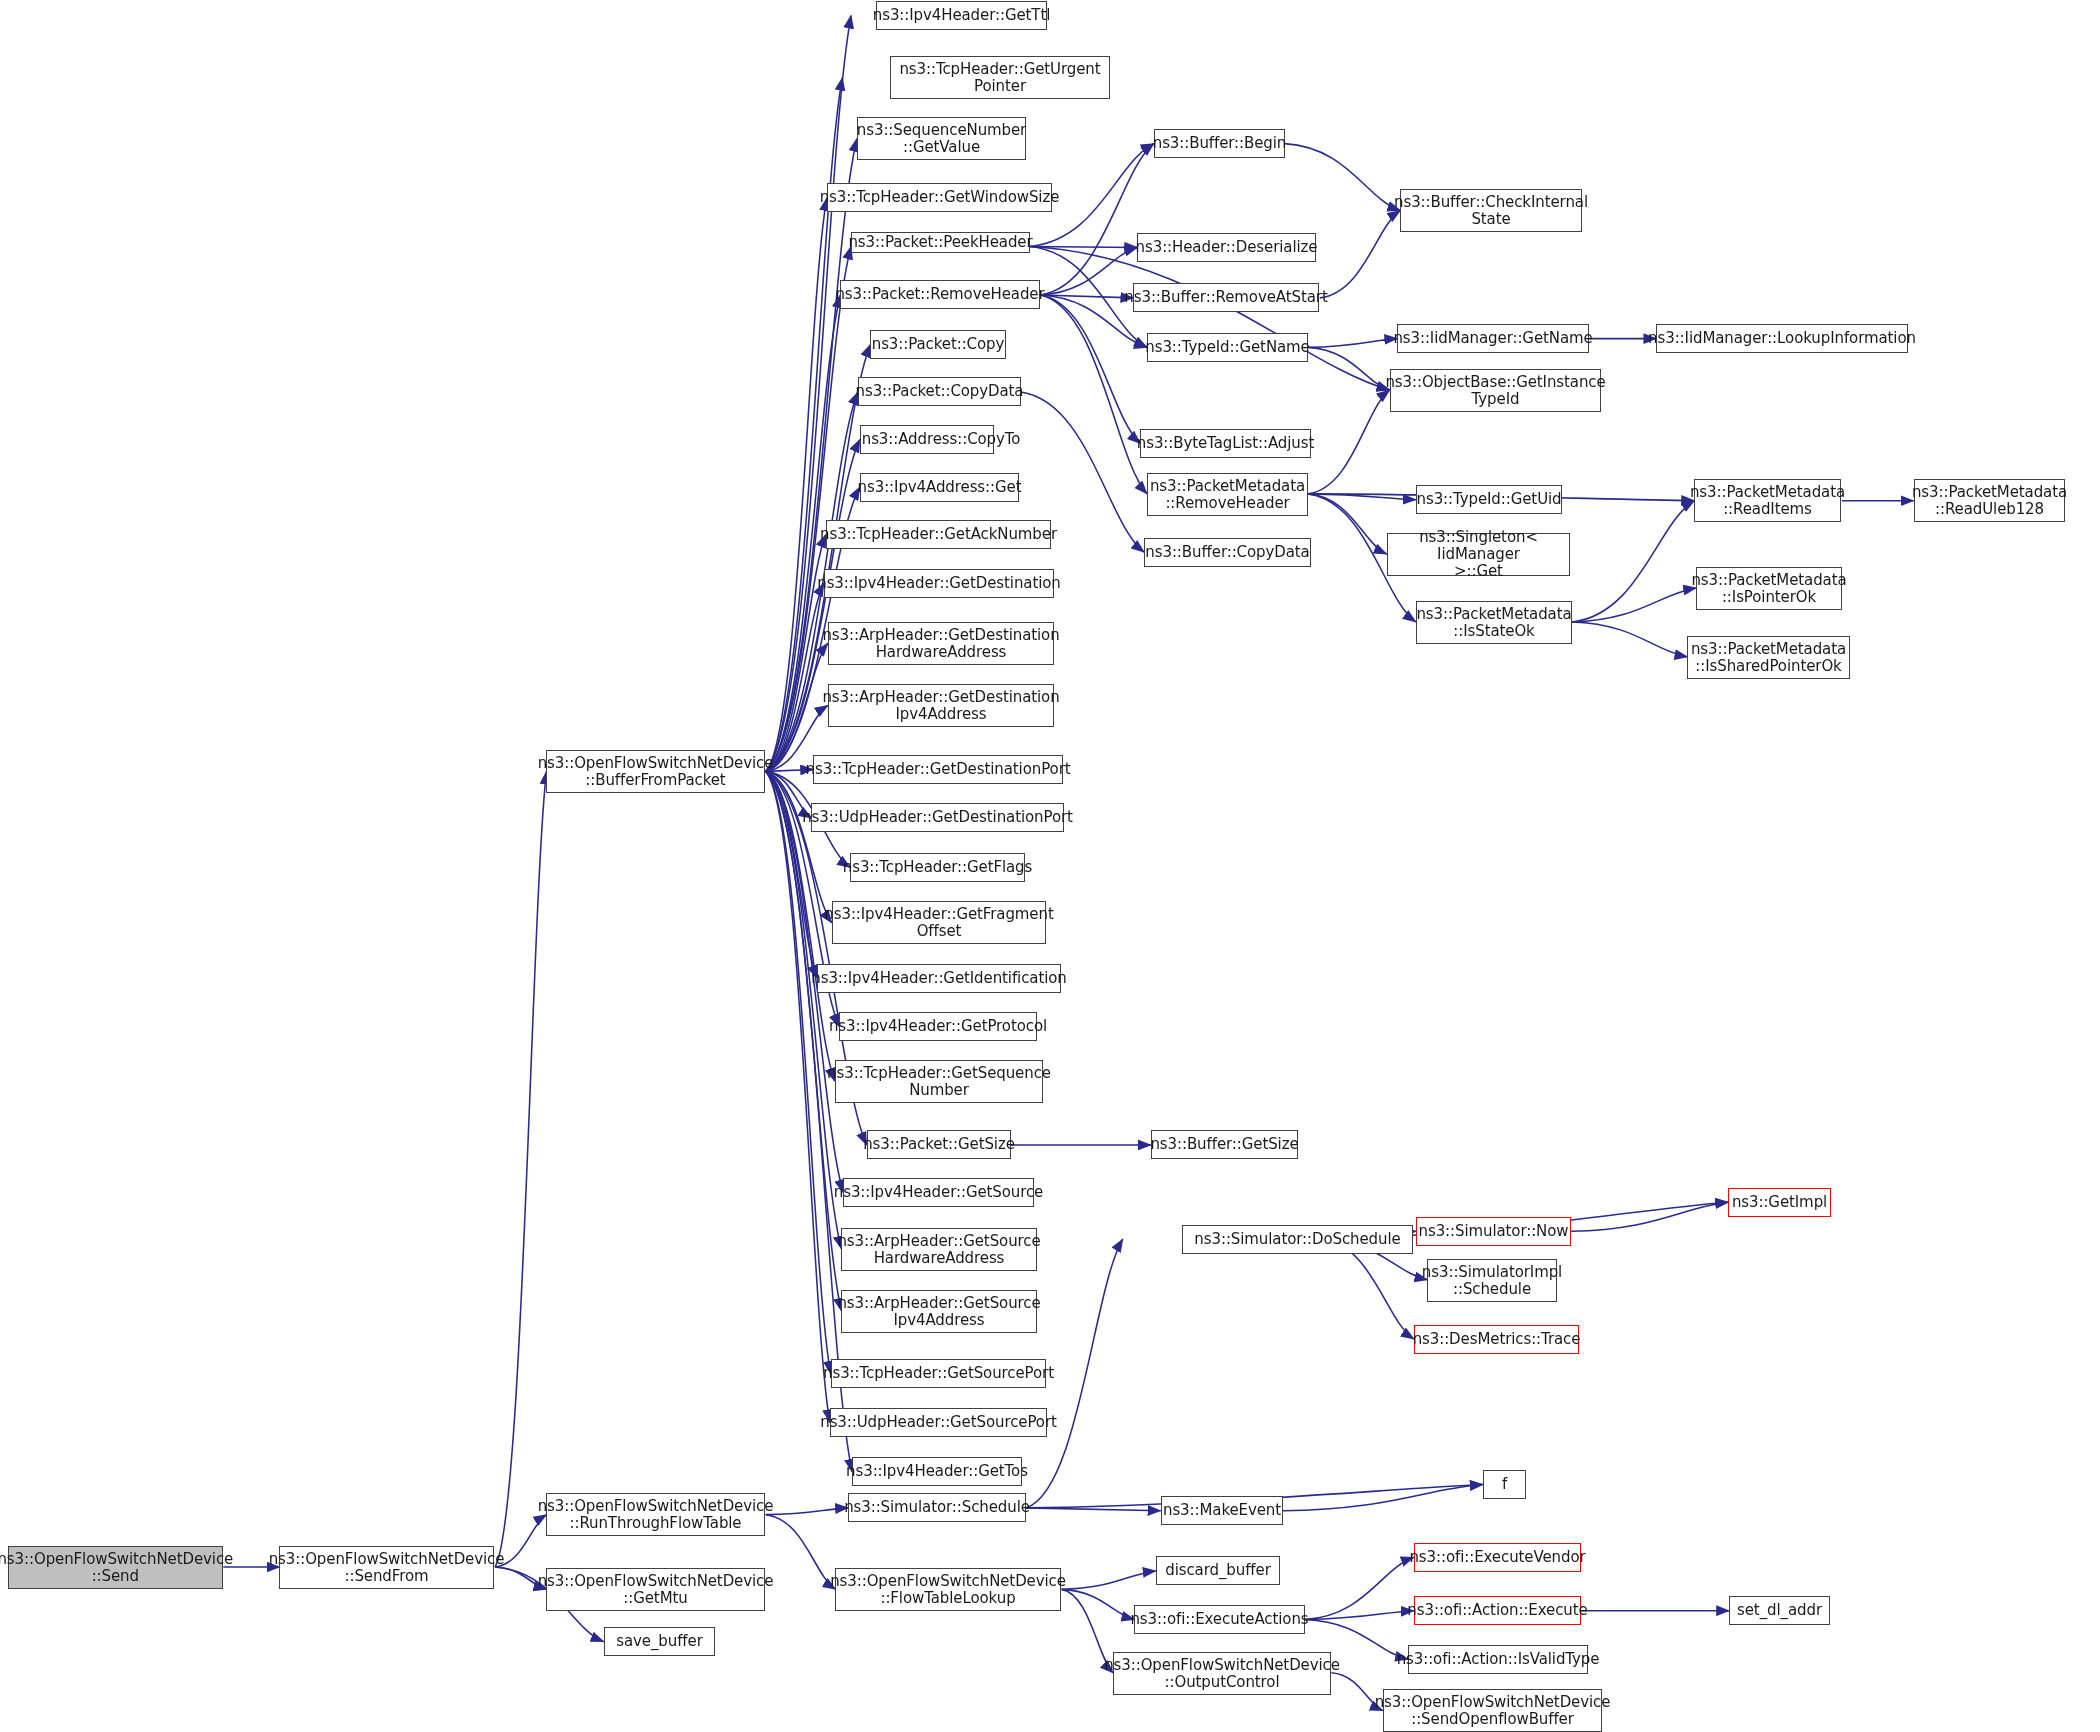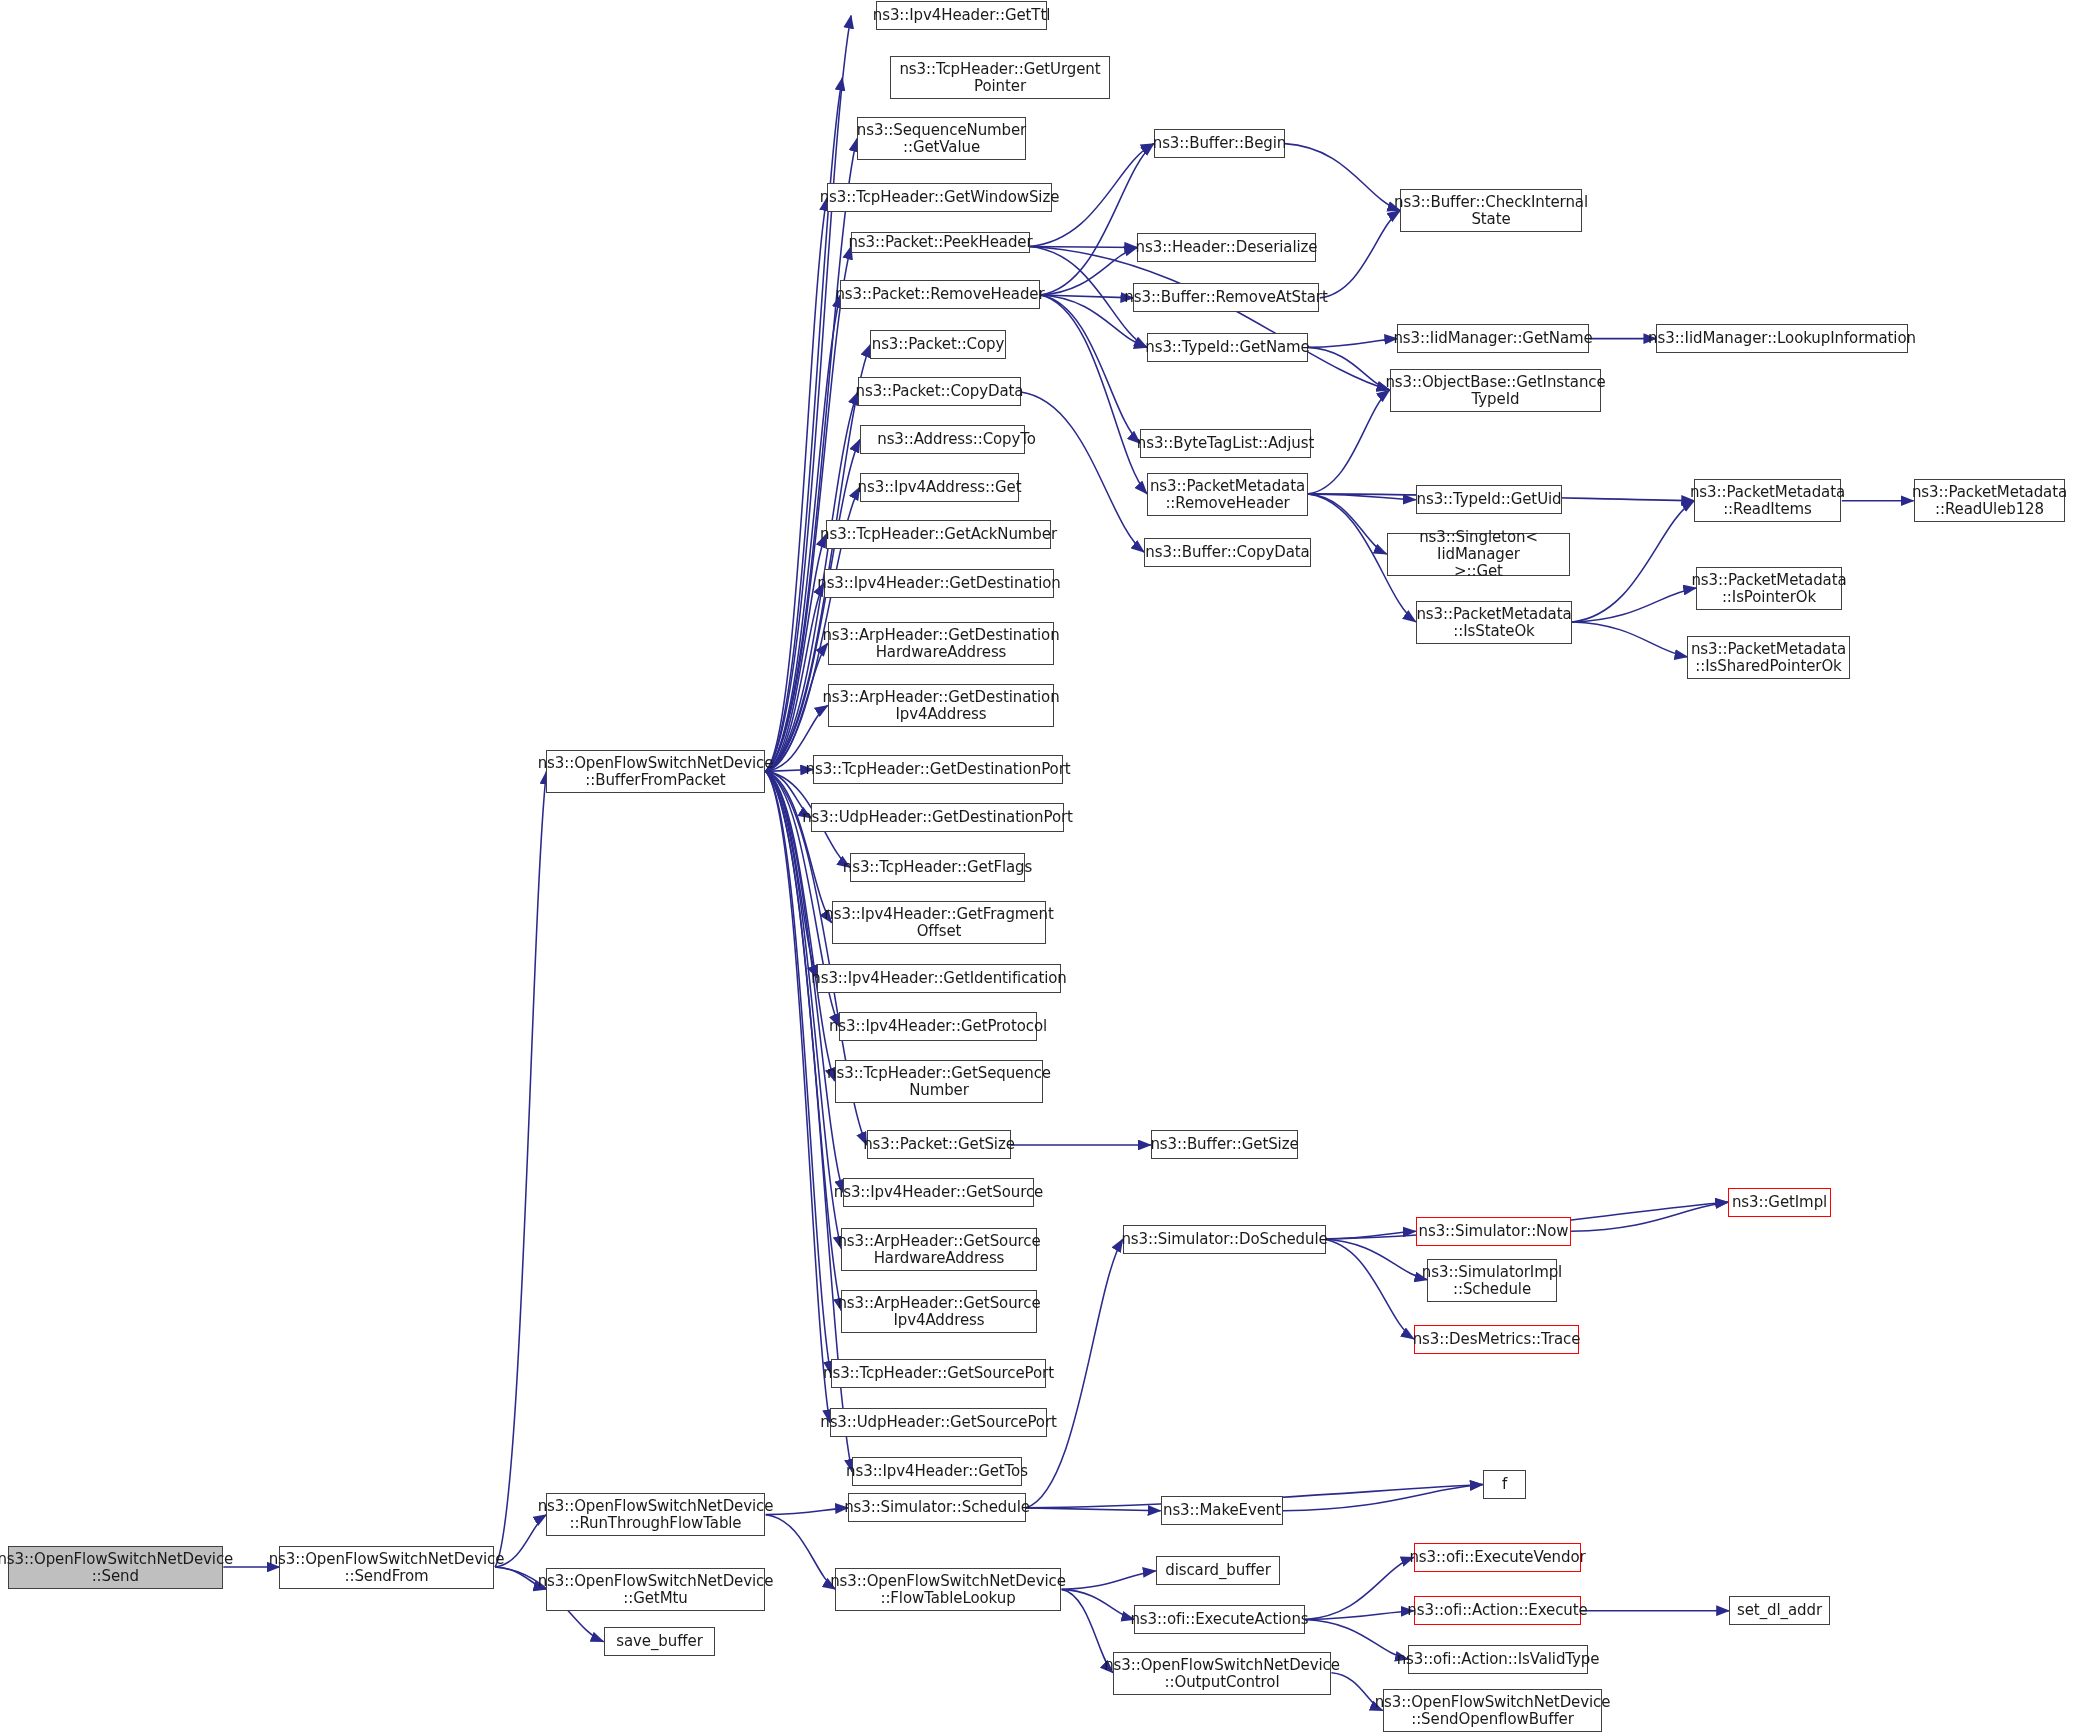--- a/index.html
+++ b/index.html
@@ -154,21 +154,21 @@
       <div class="node" style="left: 851px; top: 1px; width: 171px; height: 29px; margin-left: 25px;">ns3::Ipv4Header::GetTtl</div>
       <div class="node" style="left: 842px; top: 56px; width: 220px; height: 43px; margin-left: 48px;">ns3::TcpHeader::GetUrgent
 Pointer</div>
       <div class="node" style="left: 857px; top: 117px; width: 169px; height: 43px;">ns3::SequenceNumber
 ::GetValue</div>
       <div class="node" style="left: 827px; top: 183px; width: 225px; height: 29px;">ns3::TcpHeader::GetWindowSize</div>
       <div class="node" style="left: 851px; top: 232px; width: 179px; height: 21px;">ns3::Packet::PeekHeader</div>
       <div class="node" style="left: 840px; top: 280px; width: 200px; height: 29px;">ns3::Packet::RemoveHeader</div>
       <div class="node" style="left: 870px; top: 330px; width: 136px; height: 29px;">ns3::Packet::Copy</div>
       <div class="node" style="left: 858px; top: 377px; width: 163px; height: 29px;">ns3::Packet::CopyData</div>
-      <div class="node" style="left: 860px; top: 425px; width: 165px; height: 29px; padding-left: 32px;">ns3::Address::CopyTo</div>
+      <div class="node" style="left: 860px; top: 425px; width: 134px; height: 29px; padding-left: 32px;">ns3::Address::CopyTo</div>
       <div class="node" style="left: 860px; top: 473px; width: 159px; height: 29px;">ns3::Ipv4Address::Get</div>
       <div class="node" style="left: 826px; top: 520px; width: 225px; height: 29px;">ns3::TcpHeader::GetAckNumber</div>
       <div class="node" style="left: 824px; top: 569px; width: 230px; height: 29px;">ns3::Ipv4Header::GetDestination</div>
       <div class="node" style="left: 828px; top: 622px; width: 226px; height: 43px;">ns3::ArpHeader::GetDestination
 HardwareAddress</div>
       <div class="node" style="left: 828px; top: 684px; width: 226px; height: 43px;">ns3::ArpHeader::GetDestination
 Ipv4Address</div>
       <div class="node" style="left: 813px; top: 755px; width: 250px; height: 29px;">ns3::TcpHeader::GetDestinationPort</div>
       <div class="node" style="left: 811px; top: 803px; width: 253px; height: 29px;">ns3::UdpHeader::GetDestinationPort</div>
       <div class="node" style="left: 850px; top: 853px; width: 175px; height: 29px;">ns3::TcpHeader::GetFlags</div>
@@ -192,21 +192,21 @@
 ::FlowTableLookup</div>
       <div class="node" style="left: 1154px; top: 129px; width: 131px; height: 29px;">ns3::Buffer::Begin</div>
       <div class="node" style="left: 1137px; top: 233px; width: 179px; height: 29px;">ns3::Header::Deserialize</div>
       <div class="node" style="left: 1133px; top: 283px; width: 186px; height: 29px;">ns3::Buffer::RemoveAtStart</div>
       <div class="node" style="left: 1147px; top: 333px; width: 161px; height: 29px;">ns3::TypeId::GetName</div>
       <div class="node" style="left: 1140px; top: 429px; width: 171px; height: 29px;">ns3::ByteTagList::Adjust</div>
       <div class="node" style="left: 1147px; top: 473px; width: 161px; height: 43px;">ns3::PacketMetadata
 ::RemoveHeader</div>
       <div class="node" style="left: 1144px; top: 538px; width: 167px; height: 29px;">ns3::Buffer::CopyData</div>
       <div class="node" style="left: 1151px; top: 1130px; width: 147px; height: 29px;">ns3::Buffer::GetSize</div>
-      <div class="node" style="left: 1123px; top: 1225px; width: 203px; height: 29px;">ns3::Simulator::DoSchedule</div>
+      <div class="node" style="left: 1182px; top: 1225px; width: 231px; height: 29px;">ns3::Simulator::DoSchedule</div>
       <div class="node" style="left: 1156px; top: 1556px; width: 124px; height: 29px;">discard_buffer</div>
       <div class="node" style="left: 1134px; top: 1605px; width: 171px; height: 29px;">ns3::ofi::ExecuteActions</div>
       <div class="node" style="left: 1113px; top: 1652px; width: 218px; height: 43px;">ns3::OpenFlowSwitchNetDevice
 ::OutputControl</div>
       <div class="node" style="left: 1161px; top: 1496px; width: 122px; height: 29px;">ns3::MakeEvent</div>
       <div class="node" style="left: 1400px; top: 189px; width: 182px; height: 43px;">ns3::Buffer::CheckInternal
 State</div>
       <div class="node" style="left: 1397px; top: 324px; width: 192px; height: 29px;">ns3::IidManager::GetName</div>
       <div class="node" style="left: 1390px; top: 369px; width: 211px; height: 43px;">ns3::ObjectBase::GetInstance
 TypeId</div>

